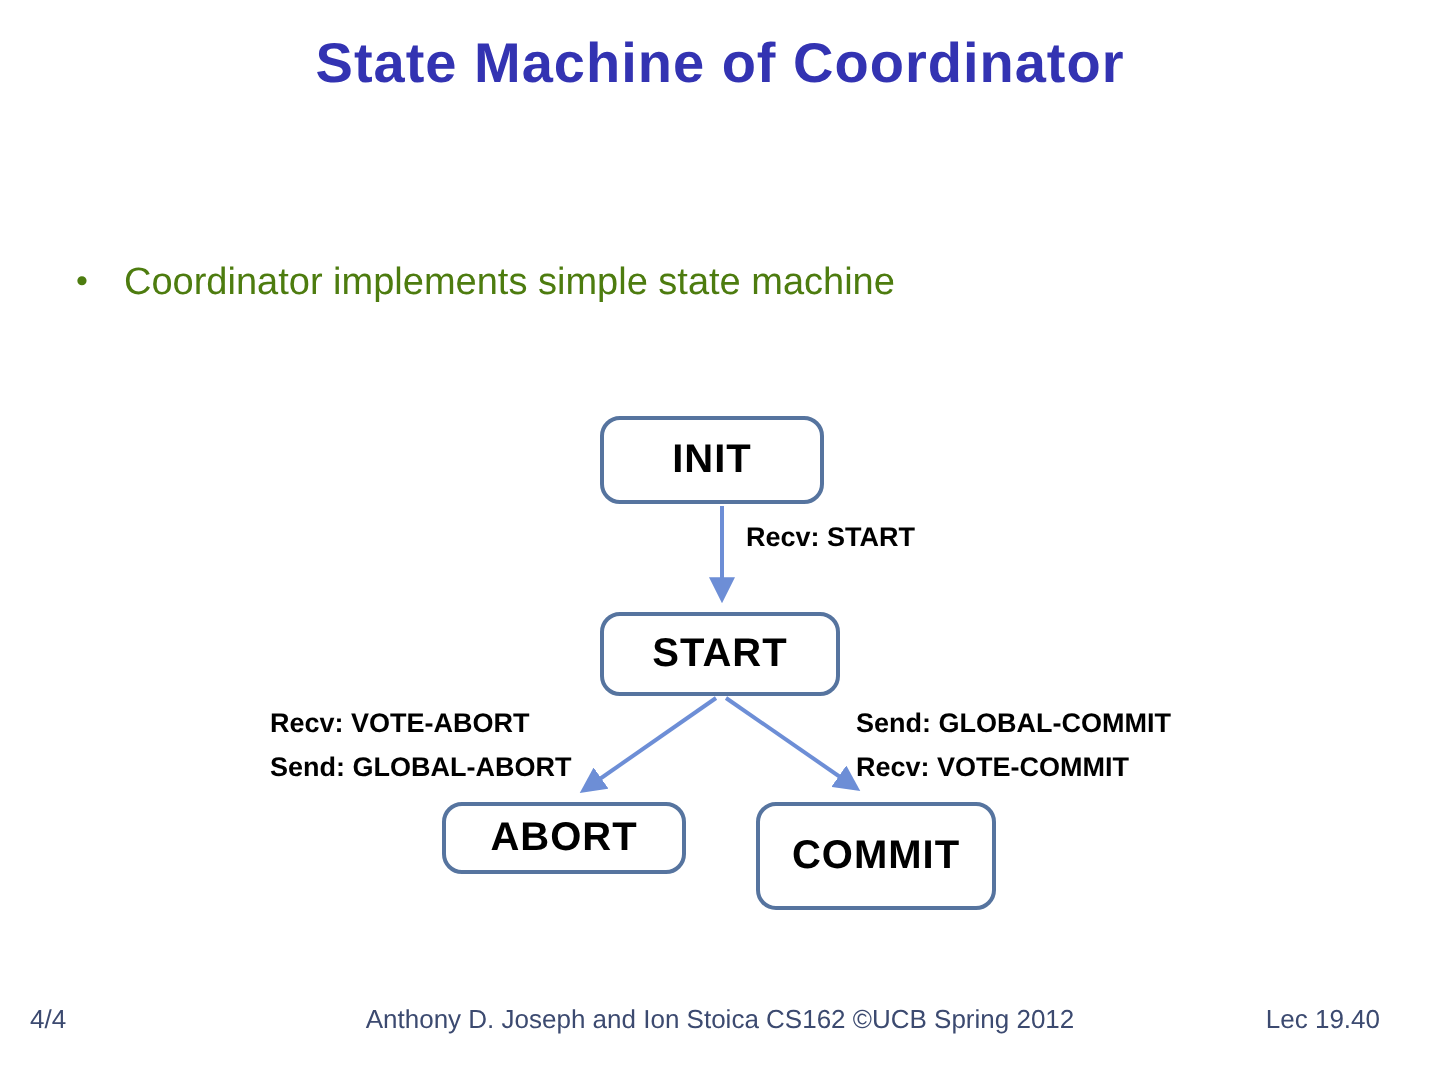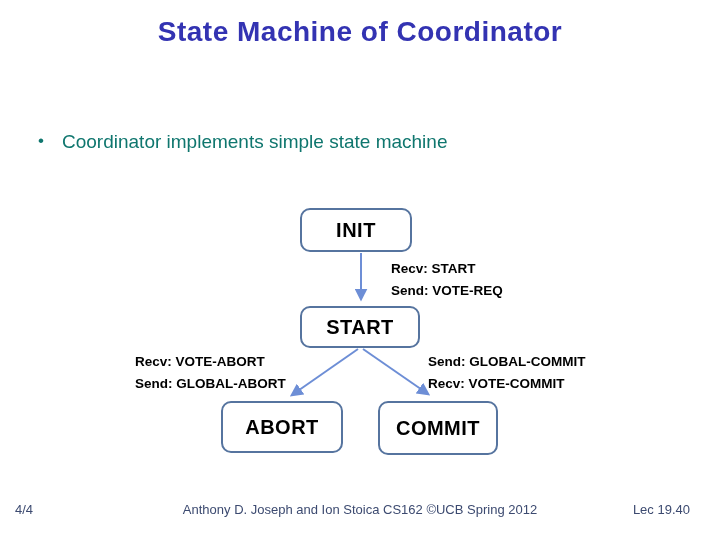--- a/index.html
+++ b/index.html
@@ -26,21 +26,21 @@
     font-weight: bold;
     color: #3333B2;
     letter-spacing: 0.5px;
   }
   .bullet-line {
     position: absolute;
     top: 131px;
     left: 38px;
     width: 640px;
     font-size: 19px;
-    color: #0f766e;
+    color: #4d7c0f;
   }
   .bullet-marker {
     display: inline-block;
     width: 24px;
     font-size: 17px;
     vertical-align: top;
   }
   .diagram {
     position: absolute;
     top: 0;
@@ -63,31 +63,31 @@
     display: flex;
     align-items: center;
     justify-content: center;
     font-size: 20px;
     font-weight: bold;
     color: #000000;
     letter-spacing: 0.5px;
   }
   .box-init   { left: 300px; top: 208px; width: 112px; height: 44px; }
   .box-wait   { left: 300px; top: 306px; width: 120px; height: 42px; }
-  .box-abort  { left: 221px; top: 401px; width: 122px; height: 52px; }
+  .box-abort  { left: 221px; top: 401px; width: 122px; height: 36px; }
   .box-commit { left: 378px; top: 401px; width: 120px; height: 54px; }
   .transition-label {
     position: absolute;
     font-size: 13.5px;
     font-weight: bold;
     color: #000000;
     line-height: 22px;
     white-space: nowrap;
   }
-  .label-init-wait   { left: 391px; top: 258px; }
+  .label-init-wait   { left: 373px; top: 258px; }
   .label-wait-abort  { left: 135px; top: 351px; }
   .label-wait-commit { left: 428px; top: 351px; }
   .footer {
     position: absolute;
     top: 502px;
     left: 0;
     width: 720px;
     height: 18px;
     font-size: 13px;
     color: #3C4A70;
@@ -119,21 +119,20 @@
       <line x1="358" y1="349" x2="292" y2="395" stroke="#6D8ED6" stroke-width="2" marker-end="url(#arrowhead)"></line>
       <line x1="363" y1="349" x2="428" y2="394" stroke="#6D8ED6" stroke-width="2" marker-end="url(#arrowhead)"></line>
     </svg>
 
     <div class="state-box box-init">
       <span>INIT</span>
     </div>
 
     <div class="transition-label label-init-wait">
       <div>Recv: START</div>
-      <div>Send: VOTE-REQ</div>
     </div>
 
     <div class="state-box box-wait">
       <span>START</span>
     </div>
 
     <div class="transition-label label-wait-abort">
       <div>Recv: VOTE-ABORT</div>
       <div>Send: GLOBAL-ABORT</div>
     </div>

